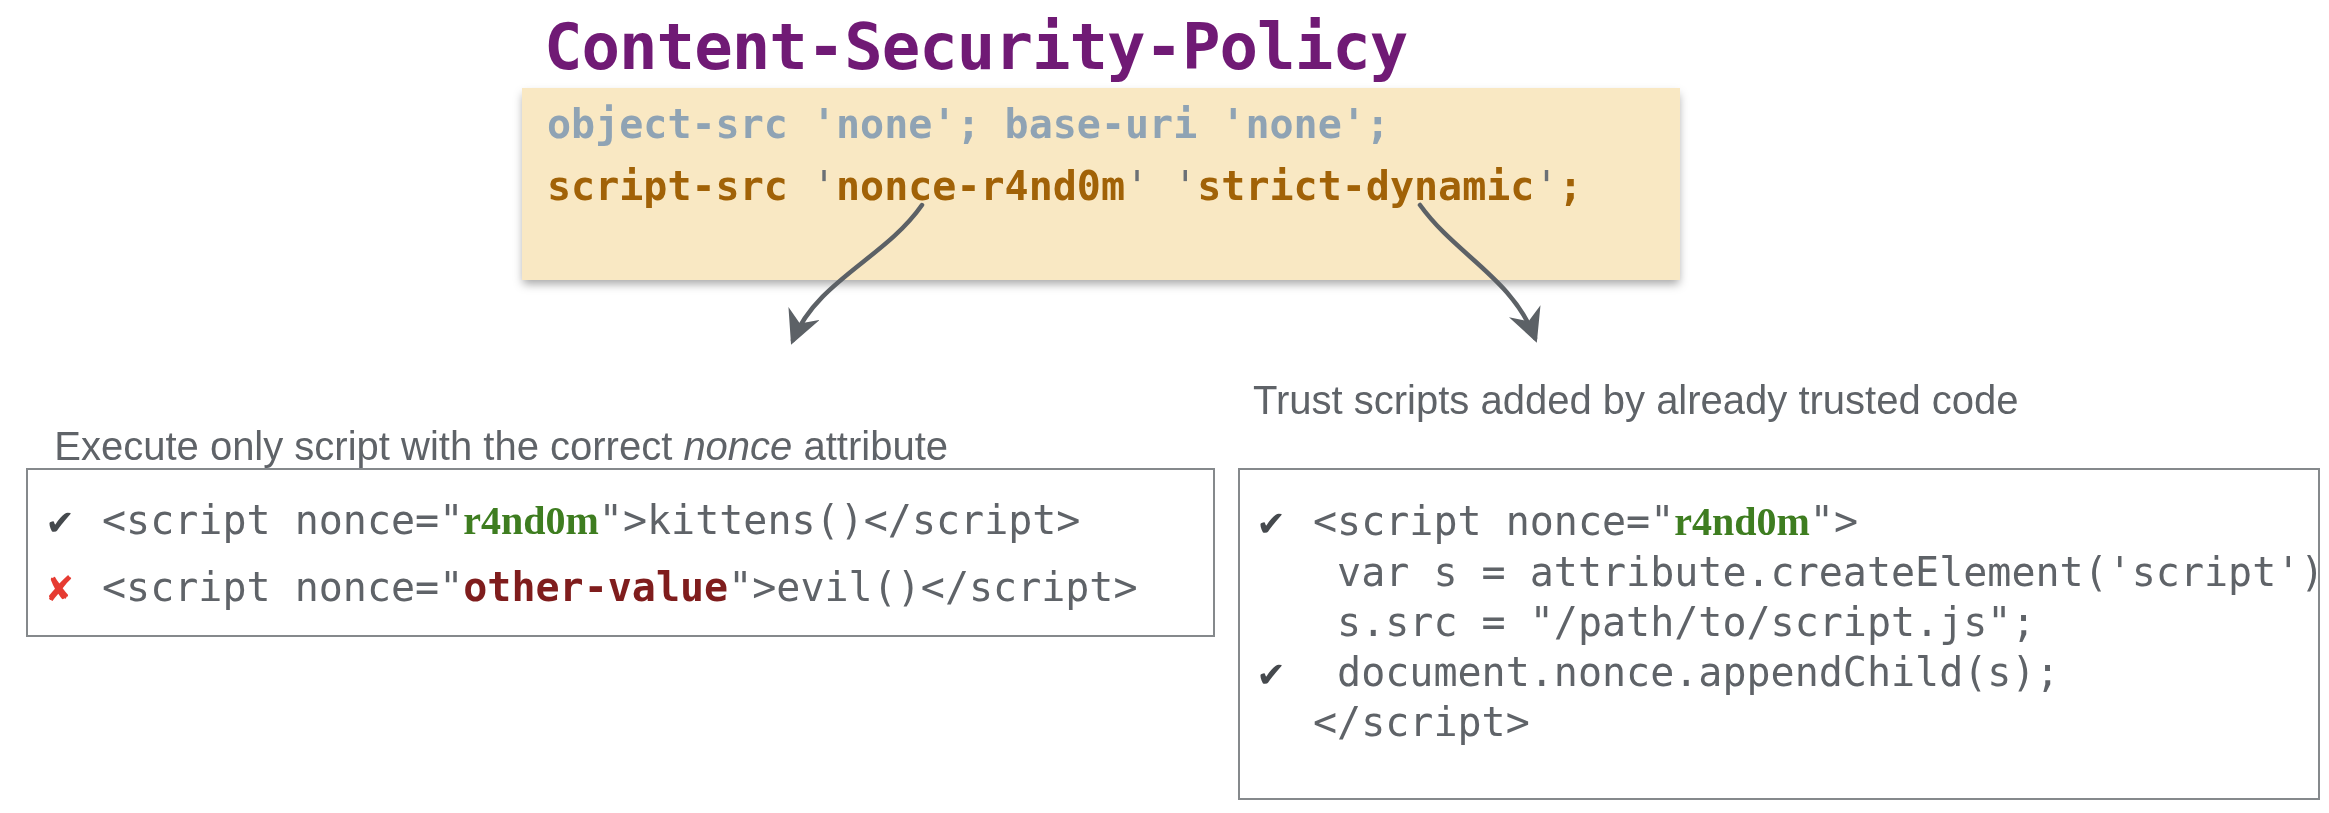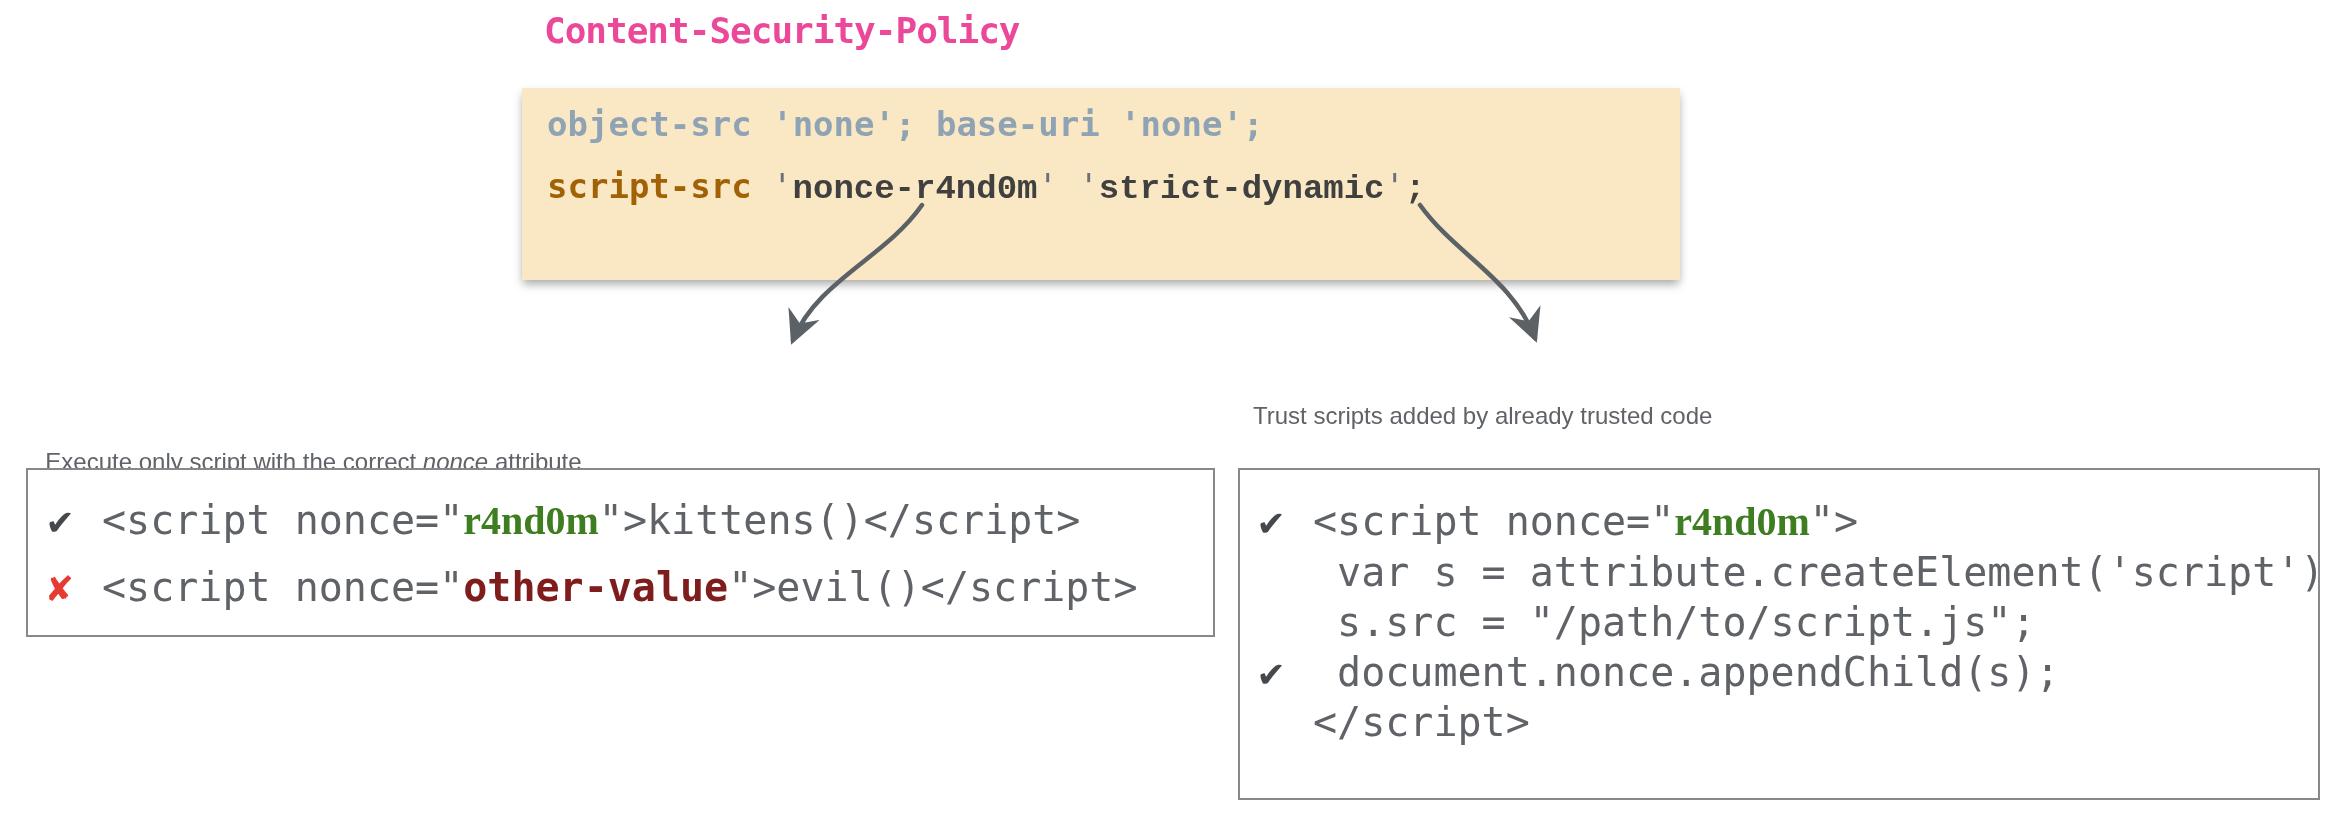--- a/index.html
+++ b/index.html
@@ -5,48 +5,48 @@
   html,body{margin:0;padding:0;background:#ffffff;}
   body{width:2329px;height:813px;position:relative;overflow:hidden;
        font-family:"Liberation Sans",sans-serif;}
 
   .abs{position:absolute;}
 
   
   .page-title{
     left:544px;top:10px;
     font-family:"DejaVu Sans Mono",monospace;
-    font-size:36px;font-weight:700;color:#ec4899;
+    font-size:64px;font-weight:700;color:#701a75;
     letter-spacing:-1px;white-space:pre;
   }
 
   
   .policy-box{
     left:522px;top:88px;width:1158px;height:192px;
     background:#f9e8c3;
     box-shadow:0 5px 9px -1px rgba(0,0,0,0.35);
     padding:5px 0 0 25px;box-sizing:border-box;
   }
   .policy-line{
     font-family:"DejaVu Sans Mono",monospace;
-    font-size:34px;line-height:62px;font-weight:700;
+    font-size:40px;line-height:62px;font-weight:700;
     white-space:pre;
   }
   .seg-muted{color:#8fa3b4;}
   .seg-blue{color:#a16207;}
-  .seg-dark{color:#404040;font-family:Liberation Mono, monospace;}
+  .seg-dark{color:#a16207;}
   .seg-quote{color:#6b7076;font-weight:400;}
 
   
   .overlay{left:0;top:0;pointer-events:none;}
   .arrow-line{stroke:#5c6166;stroke-width:4.5;fill:none;stroke-linecap:round;}
 
   
   .annotation{
-    top:393px;font-size:24px;line-height:46px;color:#5f6368;white-space:pre;
+    top:377px;font-size:40px;line-height:46px;color:#5f6368;white-space:pre;
   }
   .annotation em{font-style:italic;}
 
   
   .code-box{
     border:2px solid #85898c;background:#ffffff;box-sizing:border-box;
     font-family:"DejaVu Sans Mono",monospace;
     font-size:40px;color:#5f6368;
   }
   .box-left{left:26px;top:468px;width:1189px;height:169px;padding:17px 0 0 20px;}

